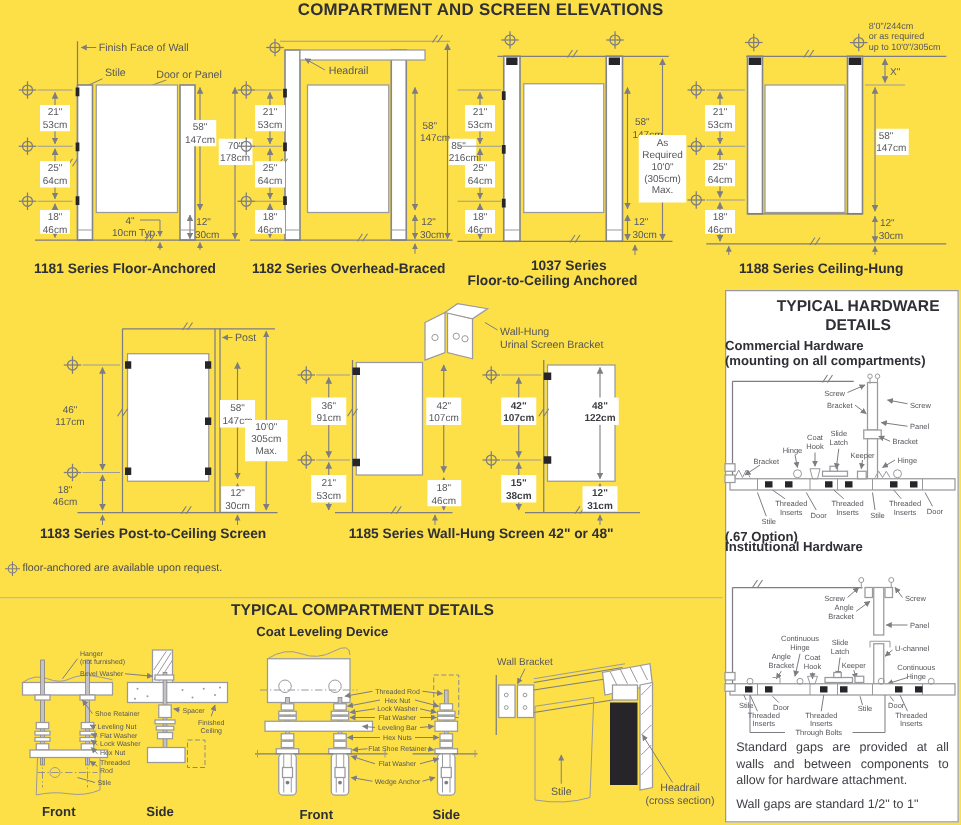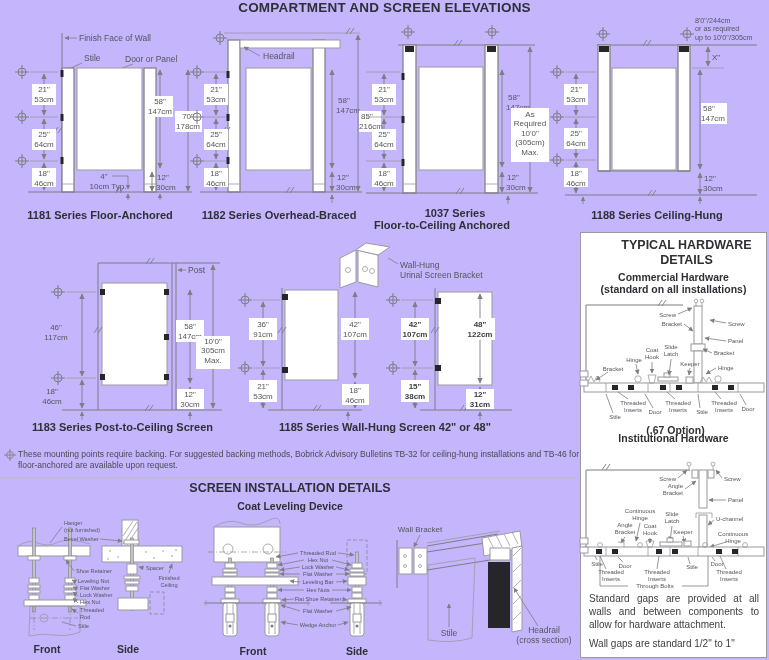--- a/index.html
+++ b/index.html
@@ -1,21 +1,21 @@
 <!DOCTYPE html>
 <html><head>
 <meta charset="utf-8">
 <style>
   html,body{margin:0;padding:0;background:#fff}
-  #page{position:relative;width:769px;height:660px;background:#c4b5fd;overflow:hidden;
+  #page{position:relative;width:769px;height:660px;background:#fde047;overflow:hidden;
         font-family:"Liberation Sans",sans-serif;color:#3a3b40}
   .abs{position:absolute}
   .h1{font-size:13.5px;font-weight:bold;letter-spacing:.2px;color:#2f3036;text-align:center}
   .h2{font-size:12.5px;font-weight:bold;color:#2f3036;text-align:center}
-  .h3{font-size:10.5px;font-weight:bold;color:#2f3036;text-align:center}
+  .h3{font-size:10.5px;font-weight:bold;color:#2f3036;}
   .cap{font-size:11px;font-weight:bold;color:#2f3036;text-align:center}
   .fn{font-size:8.5px;line-height:10.5px;color:#4a4b50}
   .para{font-size:10px;line-height:13px;color:#3f4045;text-align:justify}
   .para2{font-size:10px;color:#3f4045}
   #panel{border:1px solid #9a9a9e;background:#fff}
   svg.art{position:absolute;left:0;top:0;pointer-events:none}
   svg text{fill:#55565c;font-family:"Liberation Sans",sans-serif}
   .ln{stroke:#7d7d82;stroke-width:1;fill:none}
   .lt{stroke:#9a9a9e;stroke-width:.8;fill:none}
   .pn{fill:#fff;stroke:#85868a;stroke-width:1.3}
@@ -52,35 +52,34 @@
   <div class="abs cap" style="left:5px;top:421px;width:235px">1183 Series Post-to-Ceiling Screen</div>
   <div class="abs cap" style="left:240px;top:421px;width:290px">1185 Series Wall-Hung Screen 42" or 48"</div>
 
   <div class="abs fn" style="left:4px;top:449px;width:580px">
     <div style="position:relative;padding-left:14px">
       <span class="abs" style="left:0;top:0">
         <svg width="12" height="12" viewBox="-7 -7 14 14">
             <use href="#mp"></use>
           </svg>
       </span>
-      <div>These mounting points require backing. For suggested backing methods, Bobrick Advisory Bulletins TB-32 for ceiling-hung installations and TB-46 for</div>
       <div>floor-anchored are available upon request.</div>
     </div>
   </div>
 
   <div id="panel" class="abs" style="left:580px;top:232px;width:185px;height:424px"></div>
   <div class="abs h2" style="left:580px;top:238px;width:213px;line-height:15px"><span style="display:inline-block;width:150px">TYPICAL HARDWARE DETAILS</span></div>
   <div class="abs h3" style="left:580px;top:271px;width:187px">Commercial Hardware</div>
-  <div class="abs h3" style="left:580px;top:283px;width:187px">(standard on all installations)</div>
+  <div class="abs h3" style="left:580px;top:283px;width:187px">(mounting on all compartments)</div>
   <div class="abs h3" style="left:580px;top:432px;width:187px">Institutional Hardware</div>
   <div class="abs h3" style="left:580px;top:424px;width:191px">(.67 Option)</div>
   <div class="abs para" style="left:589px;top:592px;width:170px">Standard gaps are provided at all walls and between components to allow for hardware attachment.</div>
   <div class="abs para2" style="left:589px;top:638px;width:172px">Wall gaps are standard 1/2" to 1"</div>
 
-  <div class="abs h2" style="left:0;top:481px;width:580px">SCREEN INSTALLATION DETAILS</div>
+  <div class="abs h2" style="left:0;top:481px;width:580px">TYPICAL COMPARTMENT DETAILS</div>
   <div class="abs h3" style="left:205px;top:500px;width:170px">Coat Leveling Device</div>
 
   <svg class="art" width="769" height="660" viewBox="0 0 769 660">
     <defs>
       <marker id="ae" markerWidth="7" markerHeight="7" refX="5.5" refY="3" orient="auto">
           <path d="M0,0 L6,3 L0,6 Z" fill="#7d7d82"></path>
         </marker>
       <marker id="as" markerWidth="7" markerHeight="7" refX="5.5" refY="3" orient="auto-start-reverse">
           <path d="M0,0 L6,3 L0,6 Z" fill="#7d7d82"></path>
         </marker>

